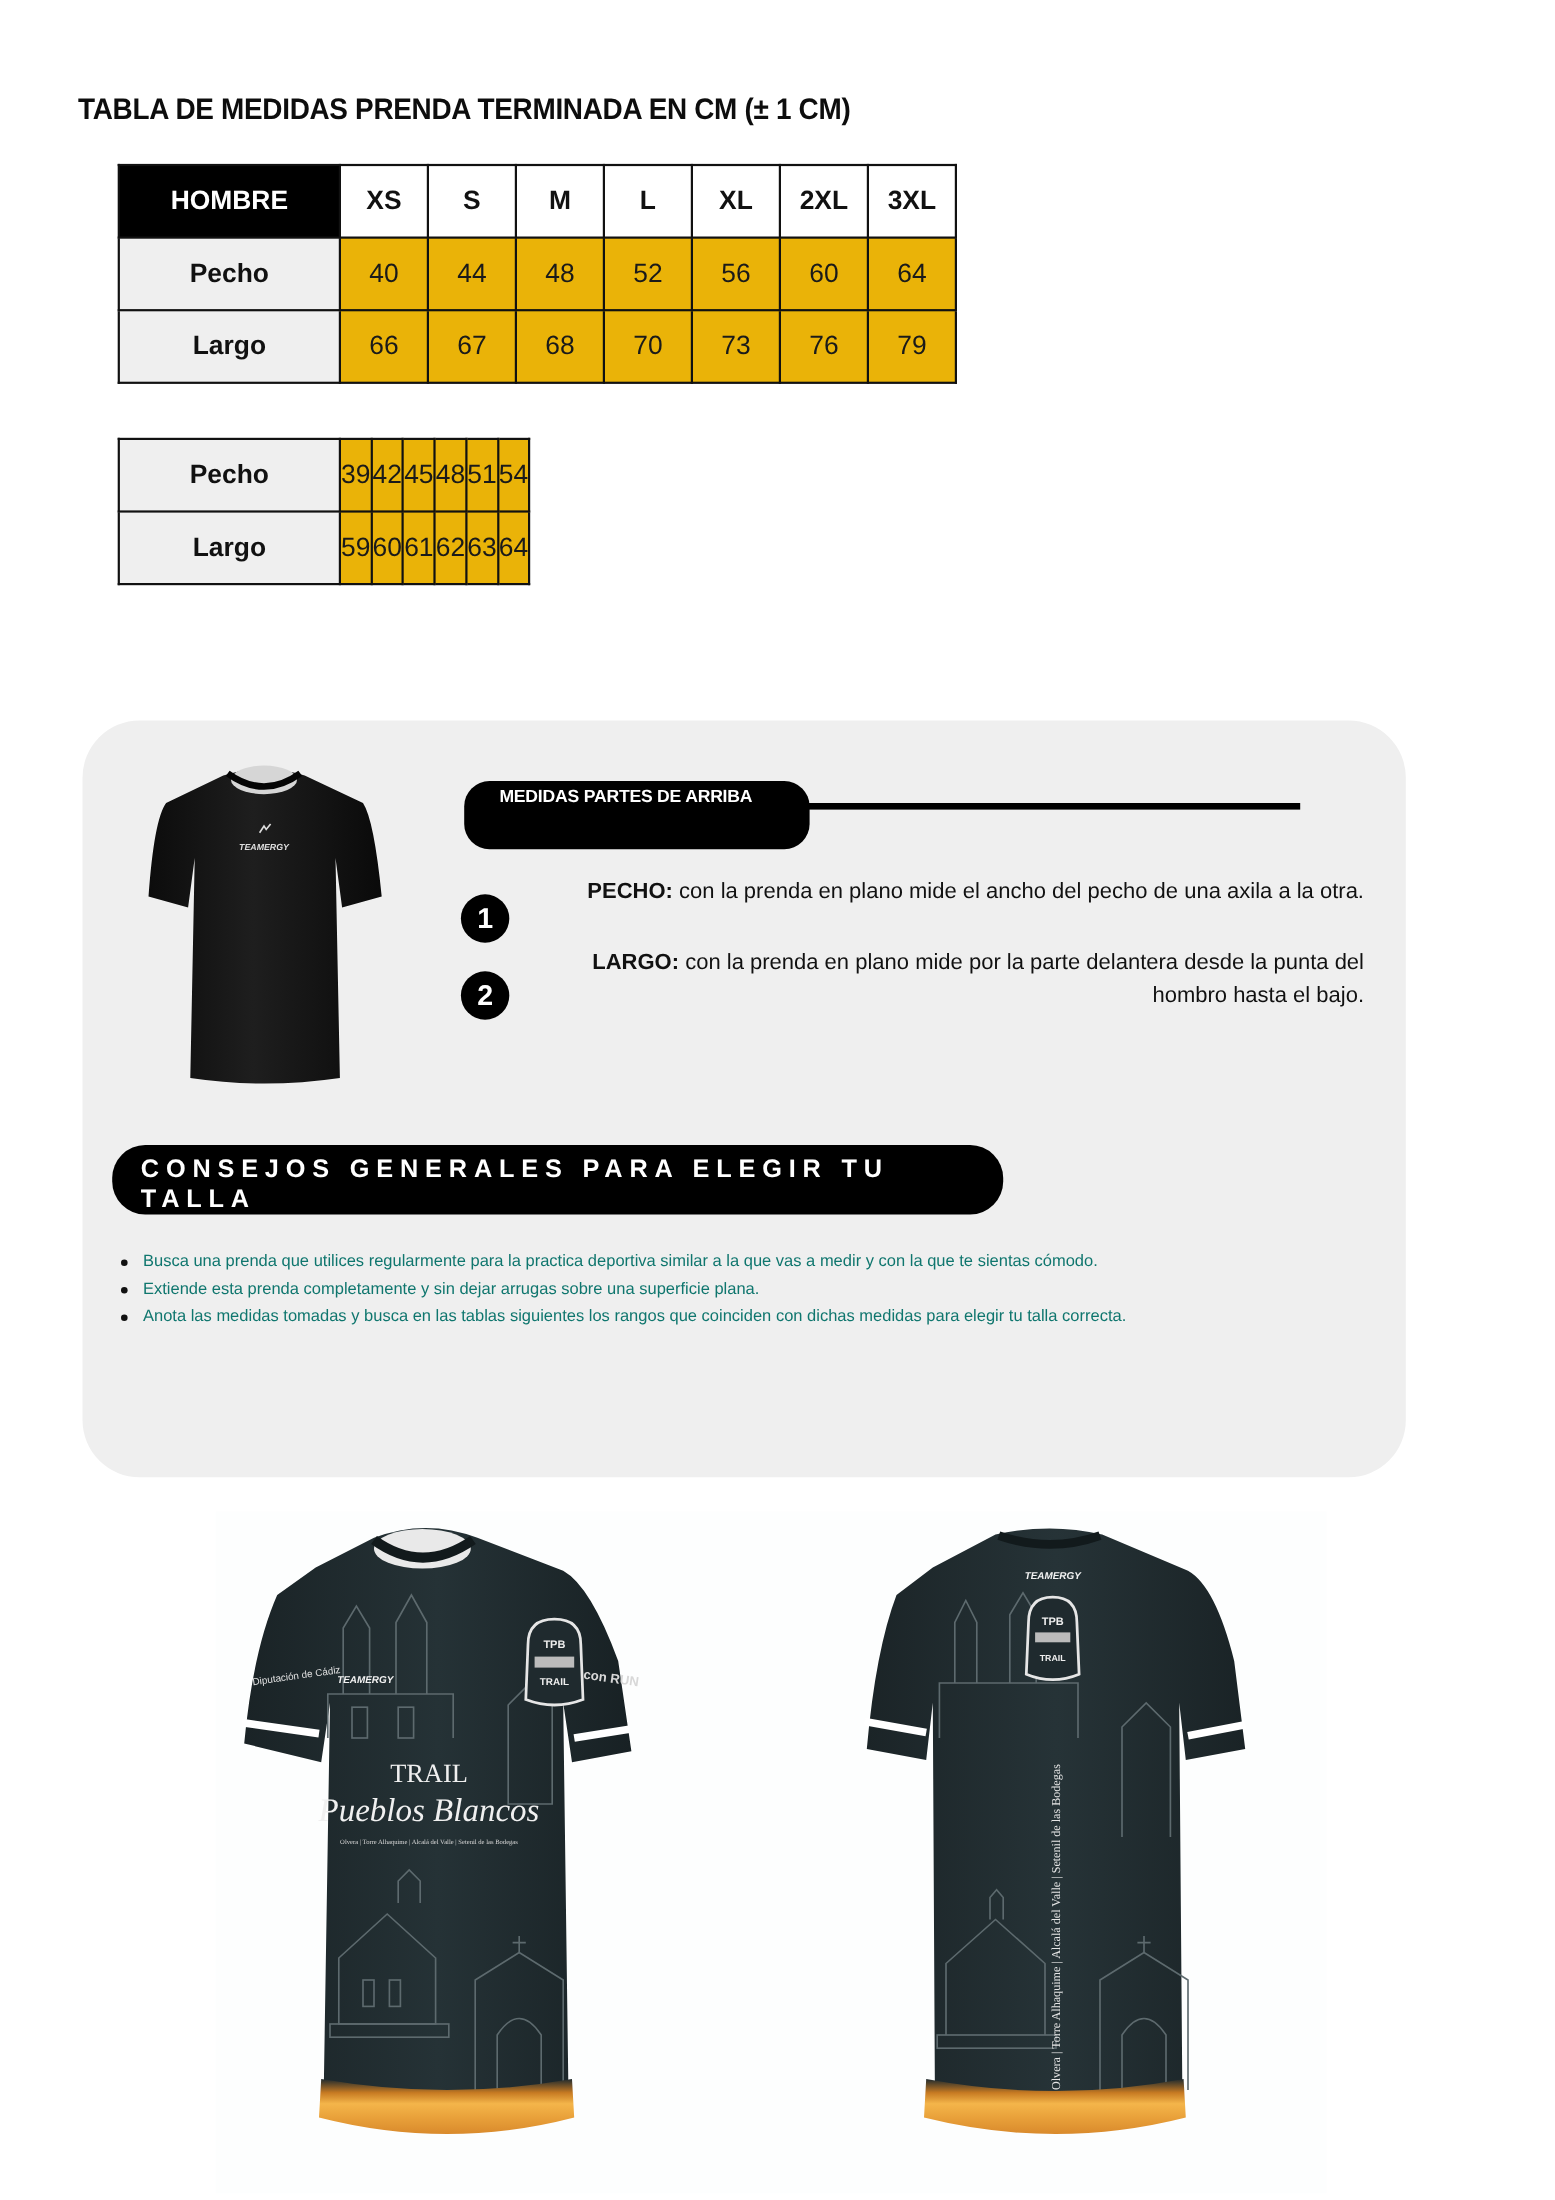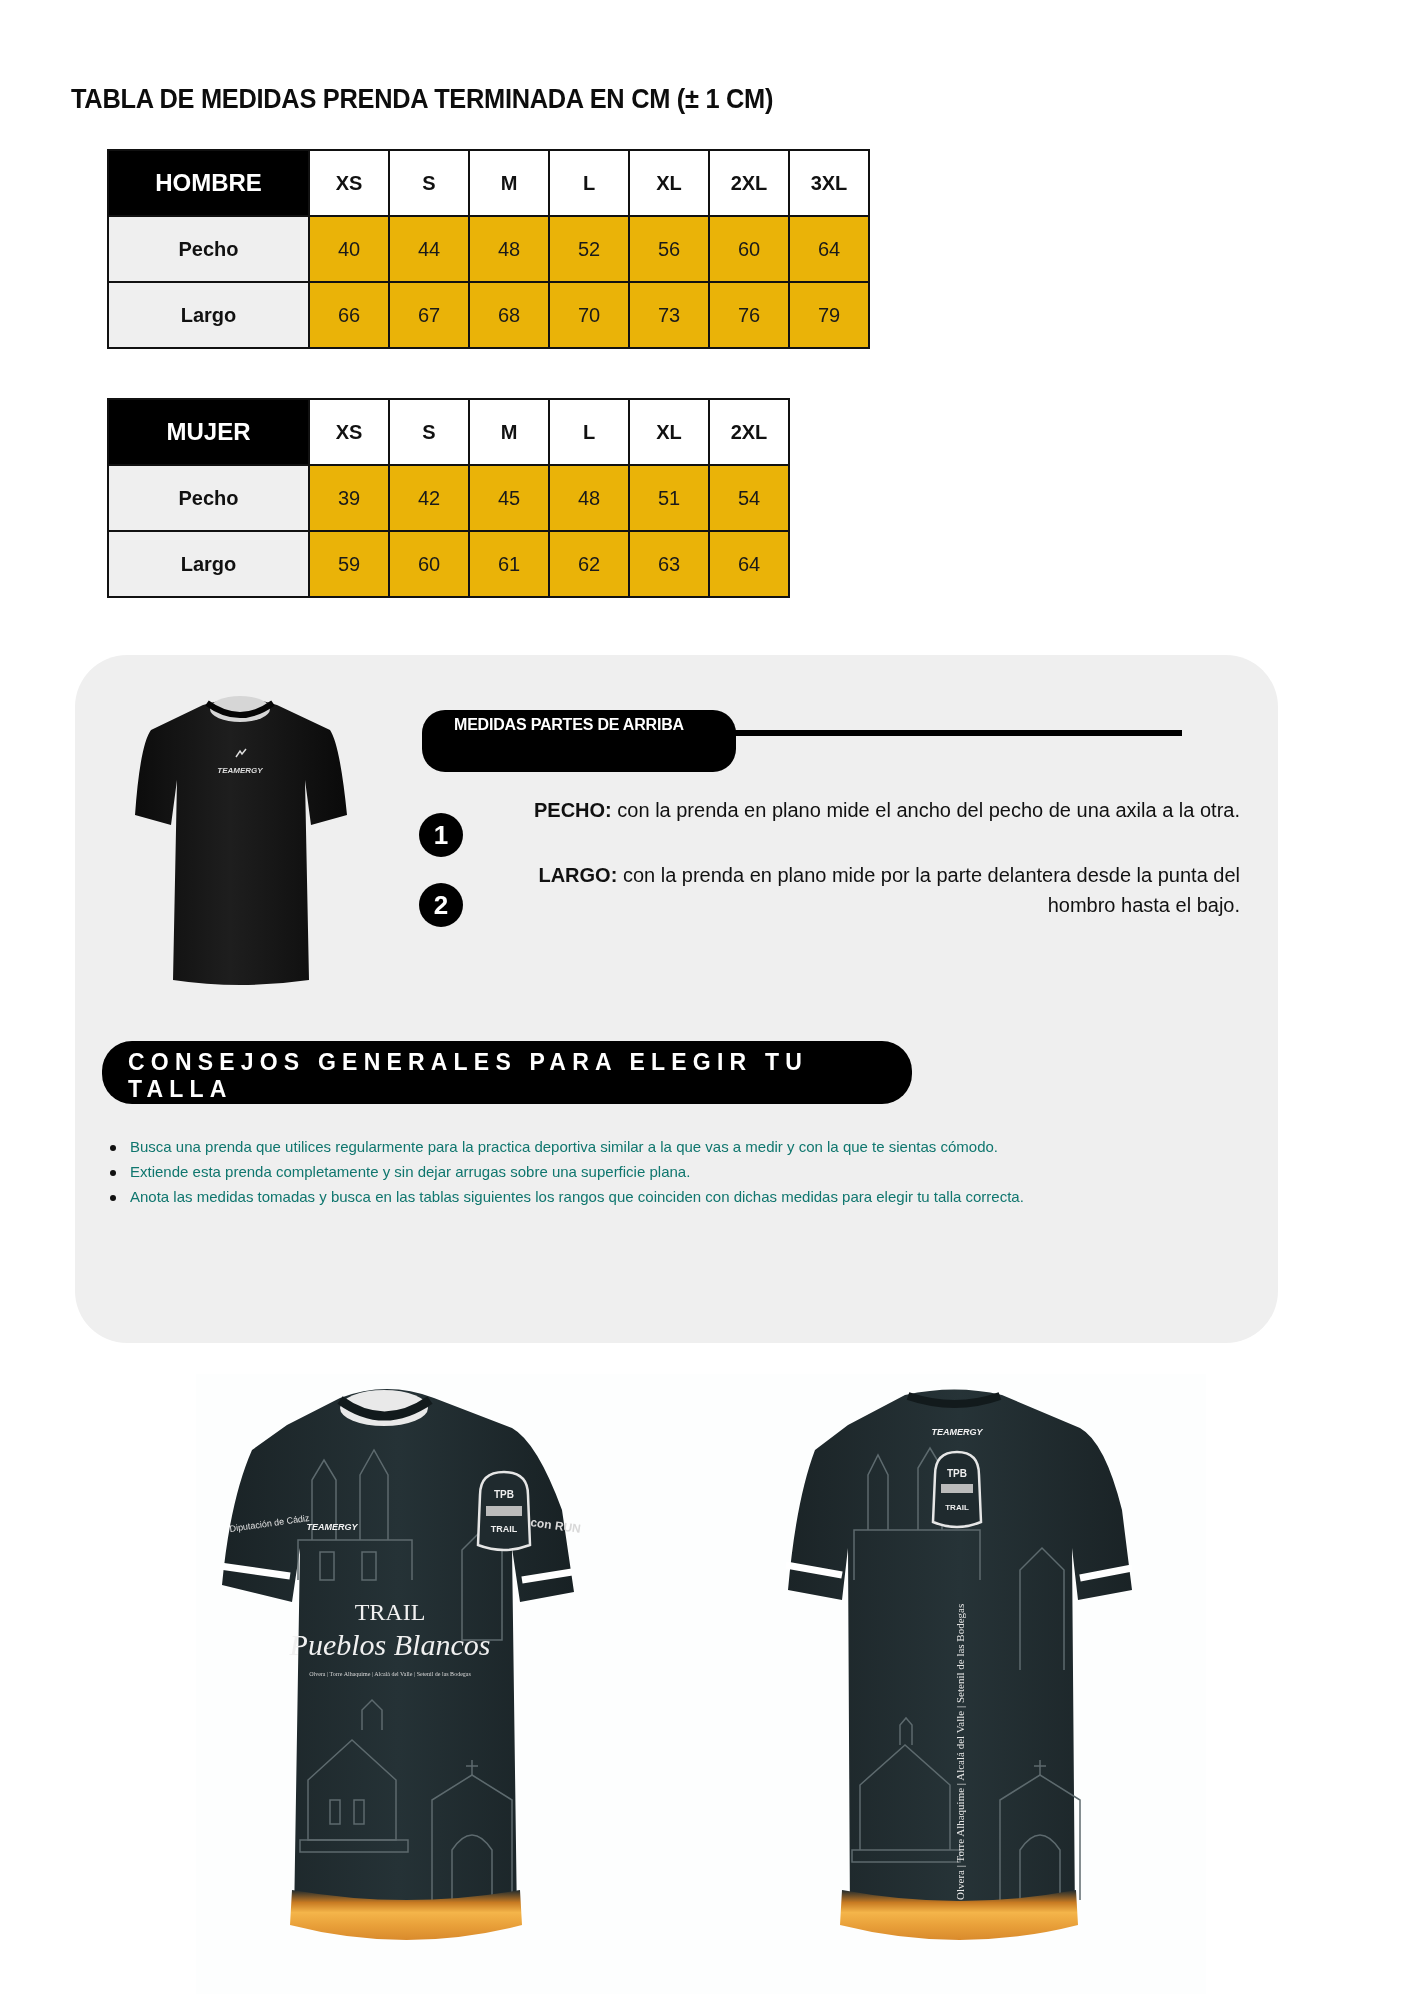--- a/index.html
+++ b/index.html
@@ -11,21 +11,21 @@
       font-size: 27px; font-weight: bold; letter-spacing: -0.3px; color: #0d0d0d;
       transform: scaleX(0.94); transform-origin: left center;
     }
 
     table.size-table {
       position: absolute; border-collapse: collapse;
       font-family: "Liberation Sans", sans-serif;
     }
     table.size-table td, table.size-table th {
       border: 2px solid #111; text-align: center; vertical-align: middle;
-      height: 66px; font-size: 20px;
+      height: 66px; font-size: 24px;
     }
     table.size-table th.corner {
       background: #000; color: #fff; width: 201px; font-weight: bold; font-size: 24px;
     }
     table.size-table th.size {
       background: #fff; color: #111; width: 80px; font-weight: bold;
     }
     table.size-table td.rowlabel {
       background: #efefef; font-weight: bold; width: 201px;
     }
@@ -128,29 +128,20 @@
     <td class="val">70</td>
     <td class="val">73</td>
     <td class="val">76</td>
     <td class="val">79</td>
   </tr>
 </tbody>
   </table>
 
 <table class="size-table" id="table-mujer">
   <tbody>
-      <tr>
-    <th class="corner">MUJER</th>
-    <th class="size">XS</th>
-    <th class="size">S</th>
-    <th class="size">M</th>
-    <th class="size">L</th>
-    <th class="size">XL</th>
-    <th class="size">2XL</th>
-  </tr>
   <tr>
     <td class="rowlabel">Pecho</td>
     <td class="val">39</td>
     <td class="val">42</td>
     <td class="val">45</td>
     <td class="val">48</td>
     <td class="val">51</td>
     <td class="val">54</td>
   </tr>
   <tr>

